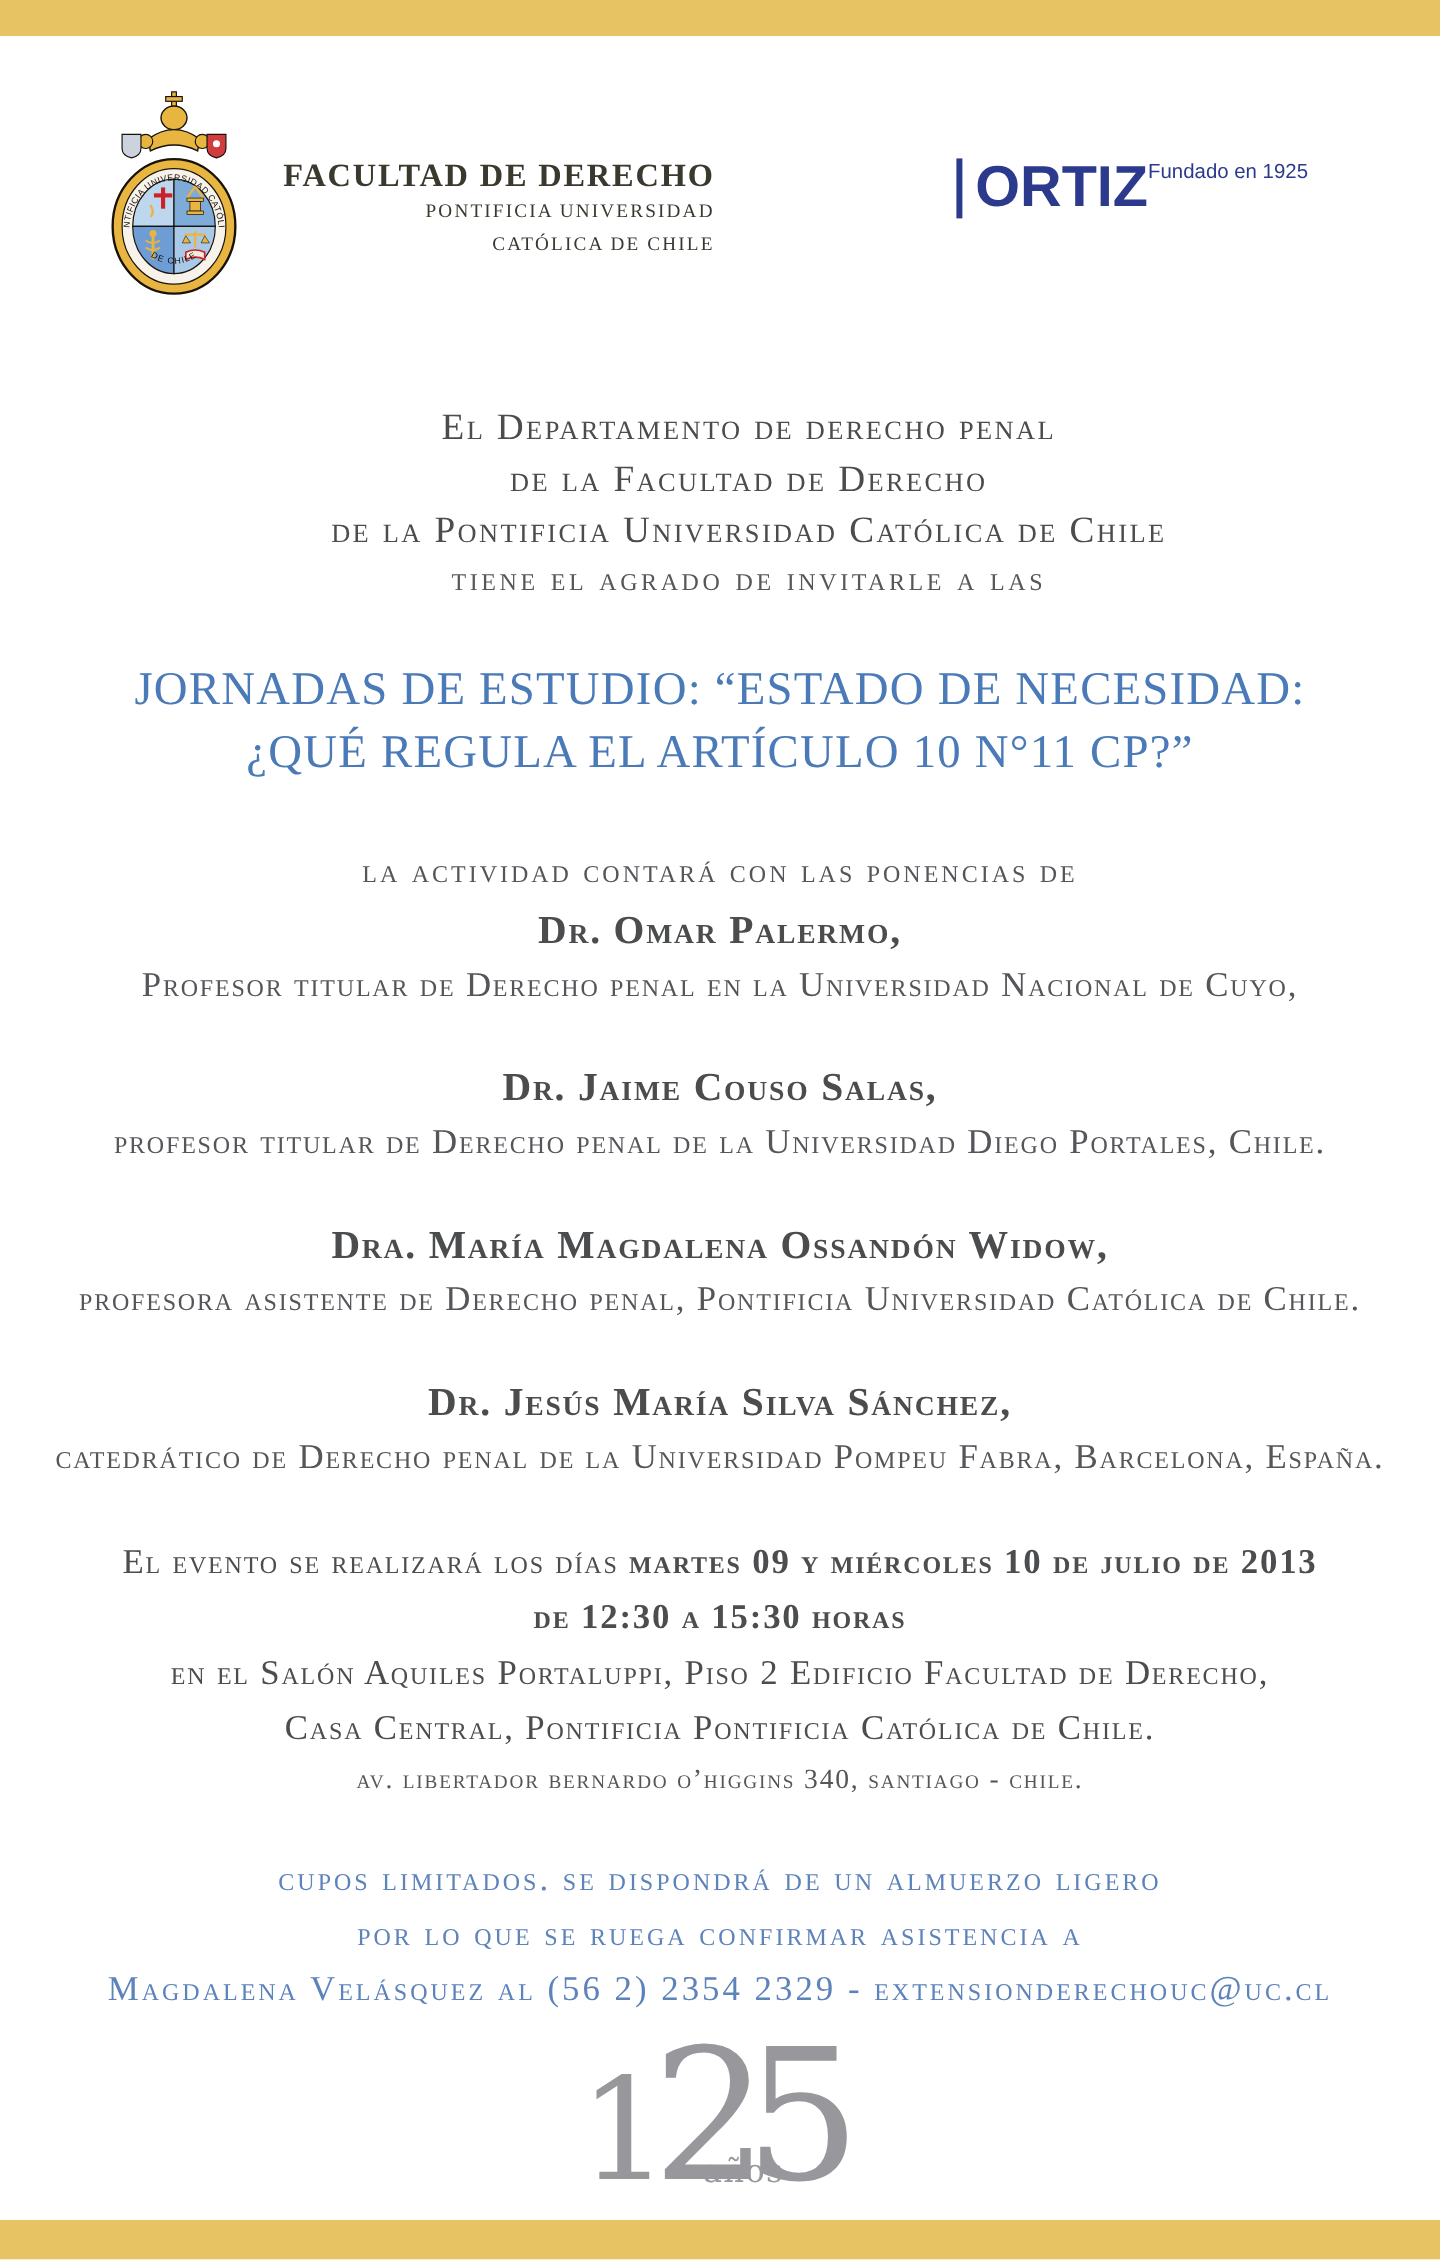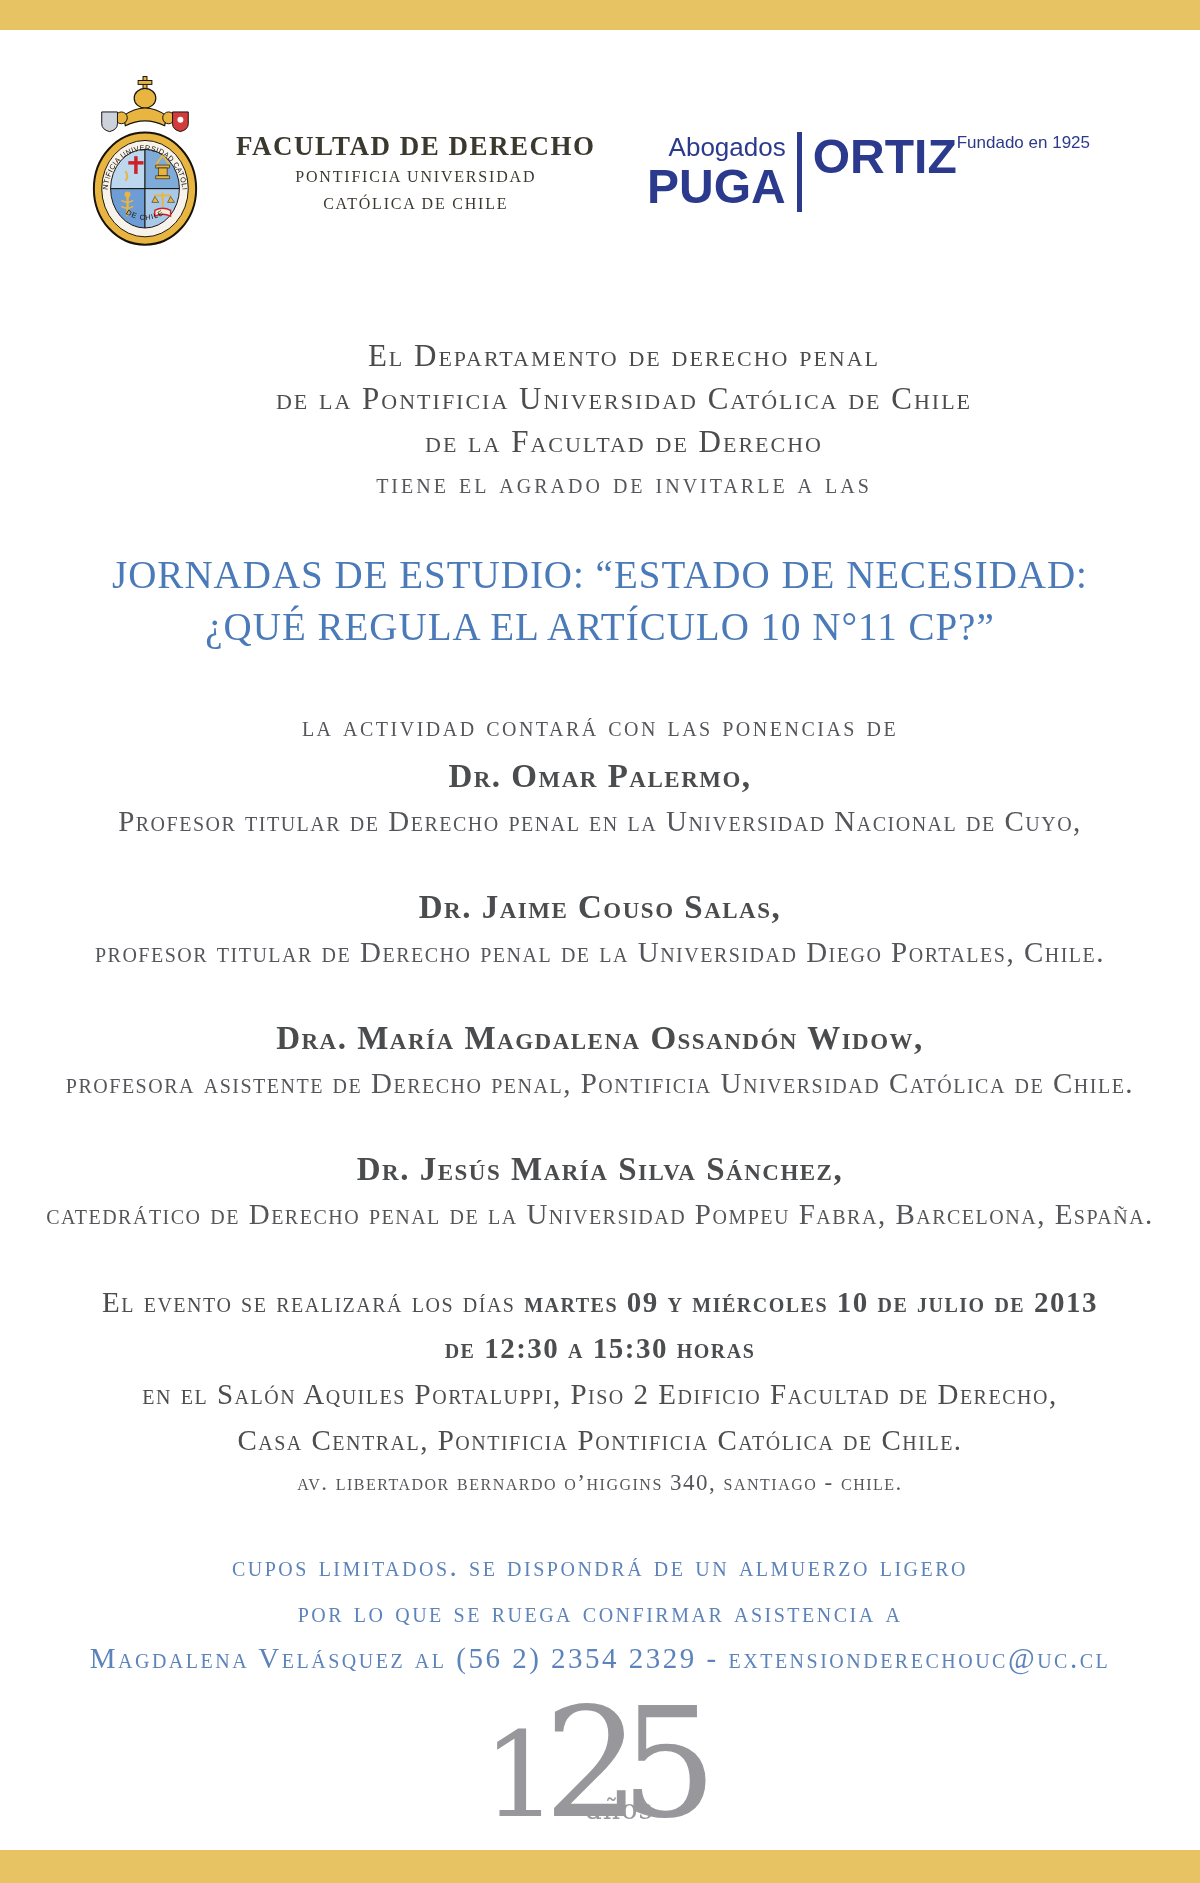--- a/index.html
+++ b/index.html
@@ -9,21 +9,21 @@
     font-family:"Liberation Serif", serif; margin:0 auto;
   }
   .bar { width:100%; height:30px; background:#e8c363; }
   .bar-bottom { position:absolute; left:0; bottom:0; height:33px; background:#e8c363; }
 
   
   .header { display:flex; justify-content:space-between; align-items:flex-start;
             padding:42px 110px 0 86px; }
   .brand-left { display:flex; align-items:flex-start; gap:32px; }
   .crest svg { display:block; }
-  .faculty { margin-top:58px; color:#3b382e; text-align:center; }
+  .faculty { margin-top:58px; color:#3b382e; text-align:right; }
   .faculty-main { font-size:27px; font-weight:bold; letter-spacing:1.5px; line-height:33px; }
   .faculty-sub  { font-size:16px; letter-spacing:1.8px; line-height:27px; }
 
   .puga { display:flex; align-items:stretch; margin-top:60px; color:#2b3a8c;
           font-family:"Liberation Sans", sans-serif; }
   .puga-left { display:flex; flex-direction:column; align-items:flex-end; justify-content:flex-end; padding-right:11px; }
   .puga-right { display:flex; flex-direction:row; align-items:flex-start; justify-content:flex-end; padding-left:11px; }
   .puga-bar { width:5px; background:#2b3a8c; }
   .puga-abogados { font-size:26px; line-height:30px; font-weight:400; }
   .puga-word { font-size:48px; line-height:50px; font-weight:bold; letter-spacing:0px; }
@@ -122,36 +122,32 @@
       </svg>
     </div>
     <div class="faculty">
       <div class="faculty-main">FACULTAD DE DERECHO</div>
       <div class="faculty-sub">PONTIFICIA UNIVERSIDAD</div>
       <div class="faculty-sub">CATÓLICA DE CHILE</div>
     </div>
   </div>
 
   <div class="puga">
-    <div class="puga-left">
-      <div class="puga-abogados">Abogados</div>
-      <div class="puga-word">PUGA</div>
-    </div>
     <div class="puga-bar"></div>
     <div class="puga-right">
       <div class="puga-word">ORTIZ</div>
       <div class="puga-fundado">Fundado en 1925</div>
     </div>
   </div>
 </div>
 
 <div class="center intro">
   <div class="intro-line sc">El Departamento de derecho penal</div>
+  <div class="intro-line sc">de la Facultad de Derecho</div>
   <div class="intro-line sc">de la Pontificia Universidad Católica de Chile</div>
-  <div class="intro-line sc">de la Facultad de Derecho</div>
   <div class="intro-line light sc">tiene el agrado de invitarle a las</div>
 </div>
 
 <div class="center title-block">
   <div class="title-line">JORNADAS DE ESTUDIO: “ESTADO DE NECESIDAD:</div>
   <div class="title-line">¿QUÉ REGULA EL ARTÍCULO 10 N°11 CP?”</div>
 </div>
 
 <div class="center">
   <div class="sp-intro sc">la actividad contará con las ponencias de</div>

